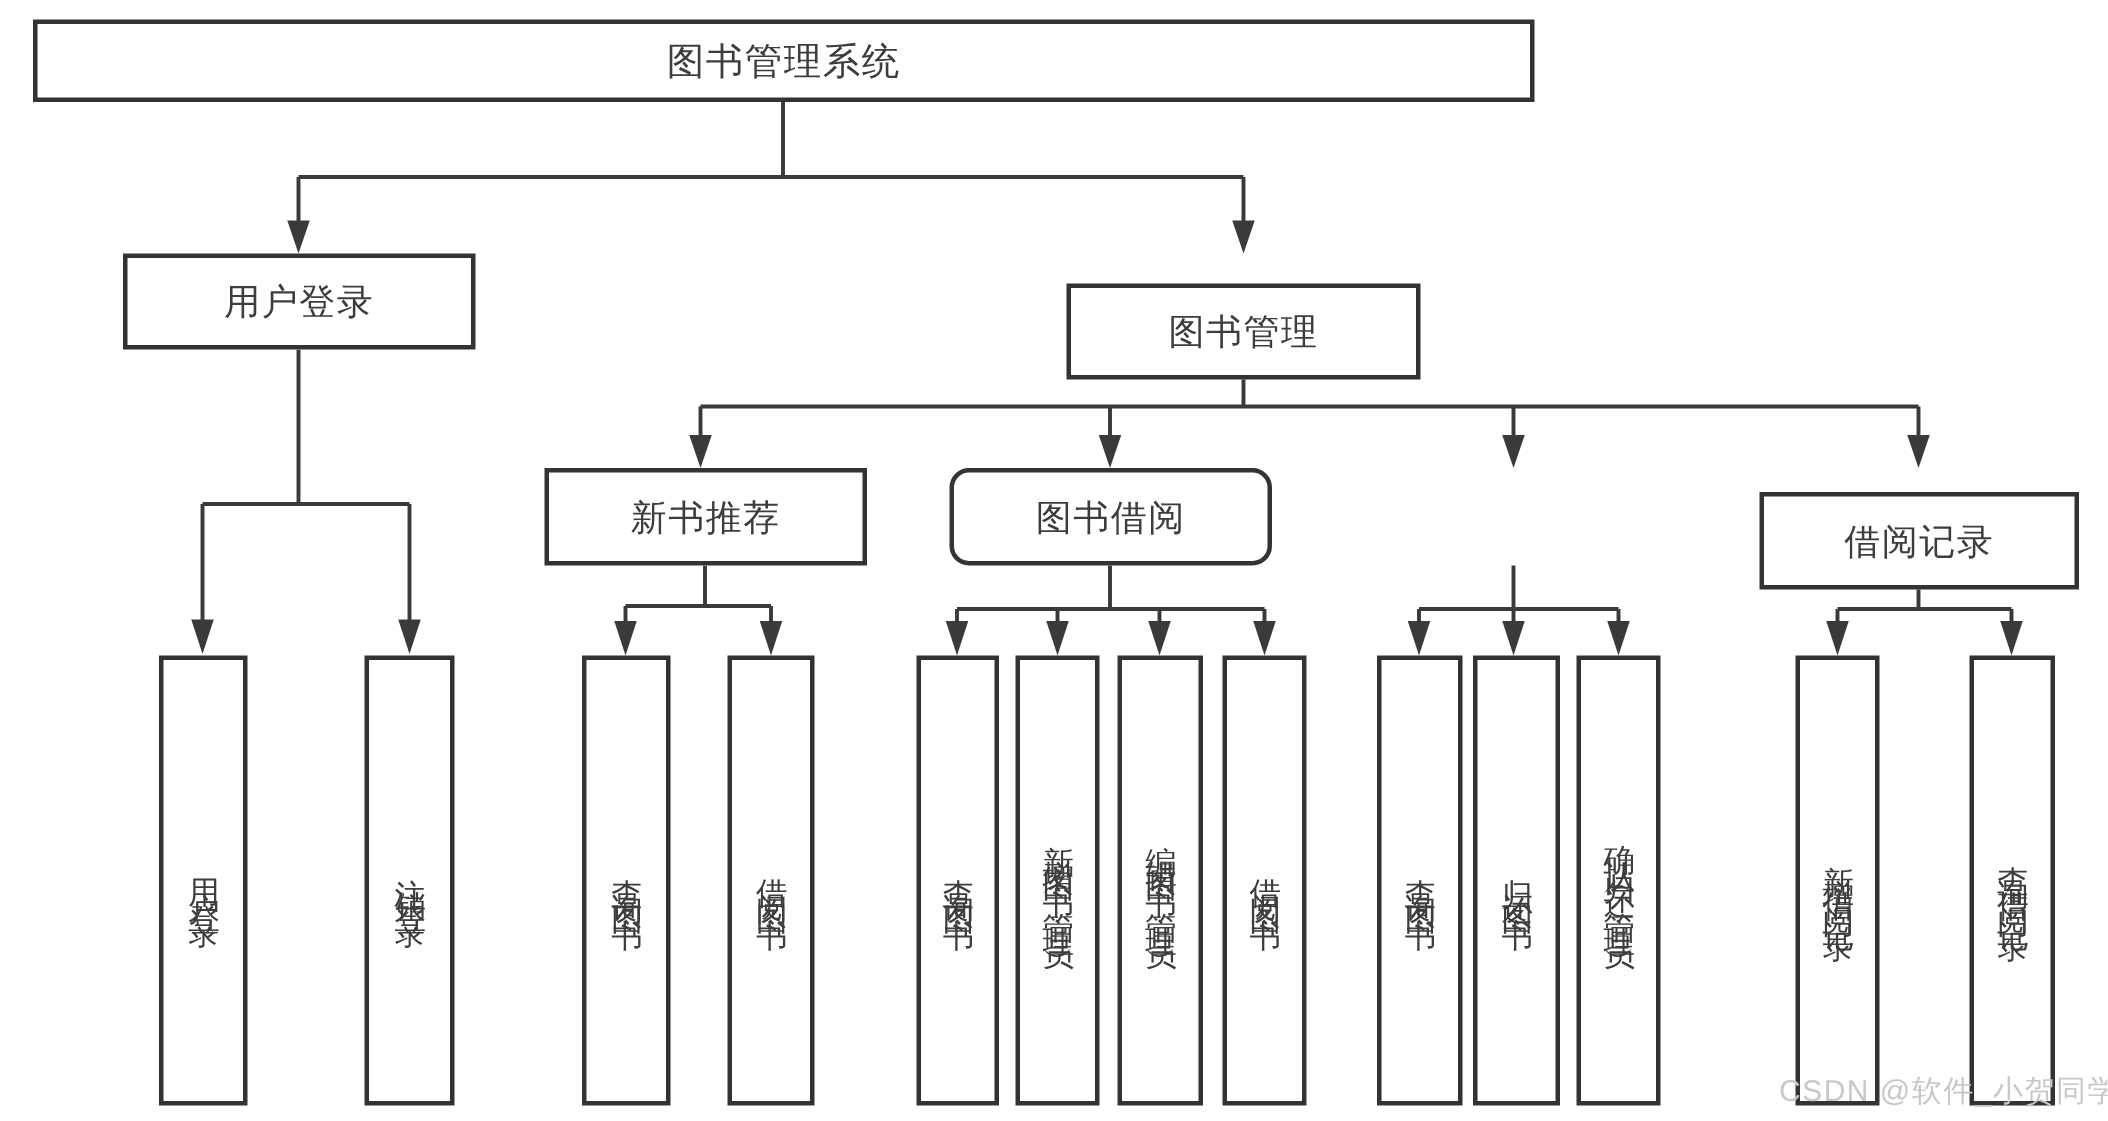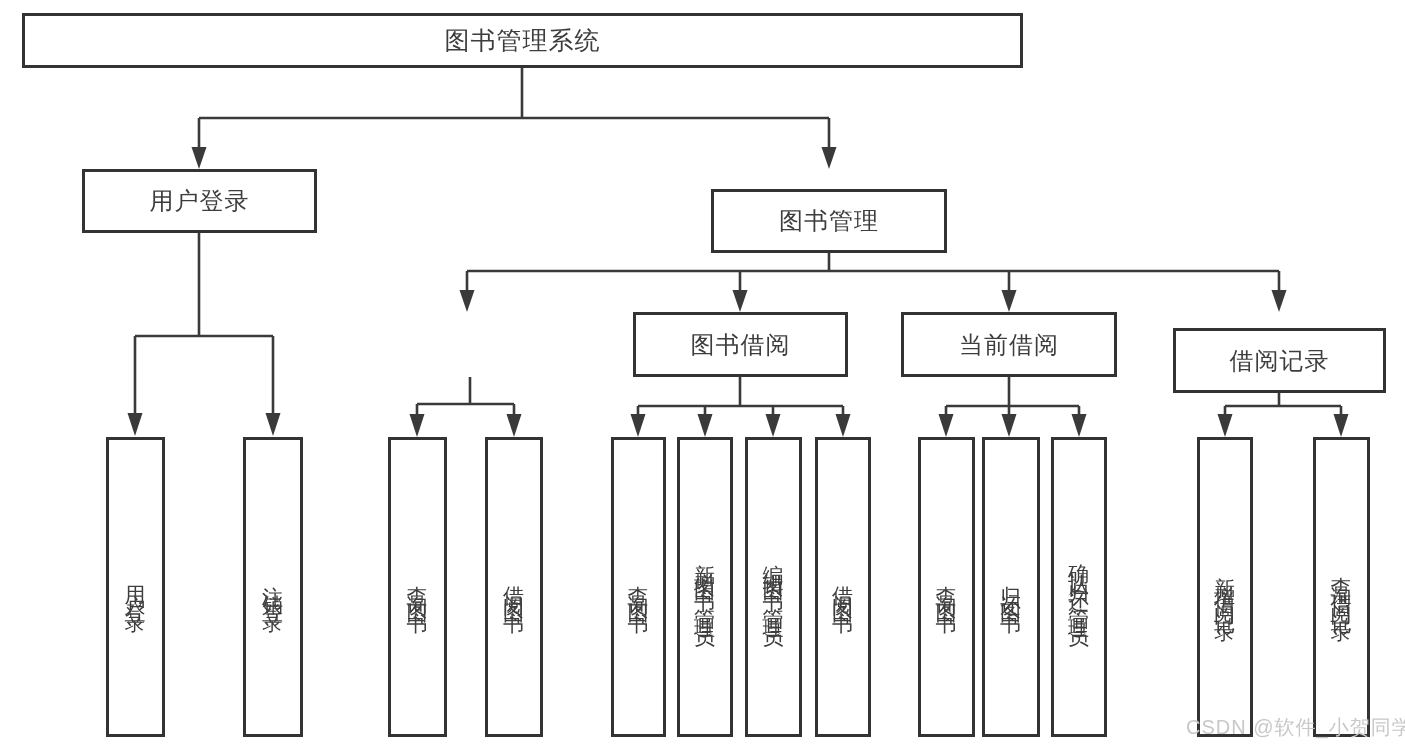--- a/index.html
+++ b/index.html
@@ -86,22 +86,22 @@
       <polygon points="1217.5,414 1232.5,414 1225,437"></polygon>
       <polygon points="1333.5,414 1348.5,414 1341,437"></polygon>
     </g>
   </svg>
 
   <div class="node h-node root-node" style="left:22px;top:13px;width:1001px;height:55px;">图书管理系统</div>
 
   <div class="node h-node" style="left:82px;top:169px;width:235px;height:64px;">用户登录</div>
   <div class="node h-node" style="left:711px;top:169px;width:236px;height:64px;margin-top:20px;">图书管理</div>
 
-  <div class="node h-node" style="left:633px;top:312px;width:215px;height:65px;">图书借阅</div>
-  <div class="node h-node" style="left:901px;top:312px;width:216px;height:65px;">当前借阅</div>
+  <div class="node h-node" style="left:363px;top:312px;width:215px;height:65px;">新书推荐</div>
+  <div class="node h-node" style="left:633px;top:312px;width:215px;height:65px;border-radius:13px;">图书借阅</div>
   <div class="node h-node" style="left:1173px;top:328px;width:213px;height:65px;">借阅记录</div>
 
   <div class="node leaf" style="left:106px;top:437px;width:59px;height:300px;">用户登录</div>
   <div class="node leaf" style="left:243px;top:437px;width:60px;height:300px;">注销登录</div>
 
   <div class="node leaf" style="left:388px;top:437px;width:59px;height:300px;">查询图书</div>
   <div class="node leaf" style="left:485px;top:437px;width:58px;height:300px;">借阅图书</div>
 
   <div class="node leaf" style="left:611px;top:437px;width:55px;height:300px;">查询图书</div>
   <div class="node leaf" style="left:677px;top:437px;width:56px;height:300px;">新增图书（管理员）</div>

